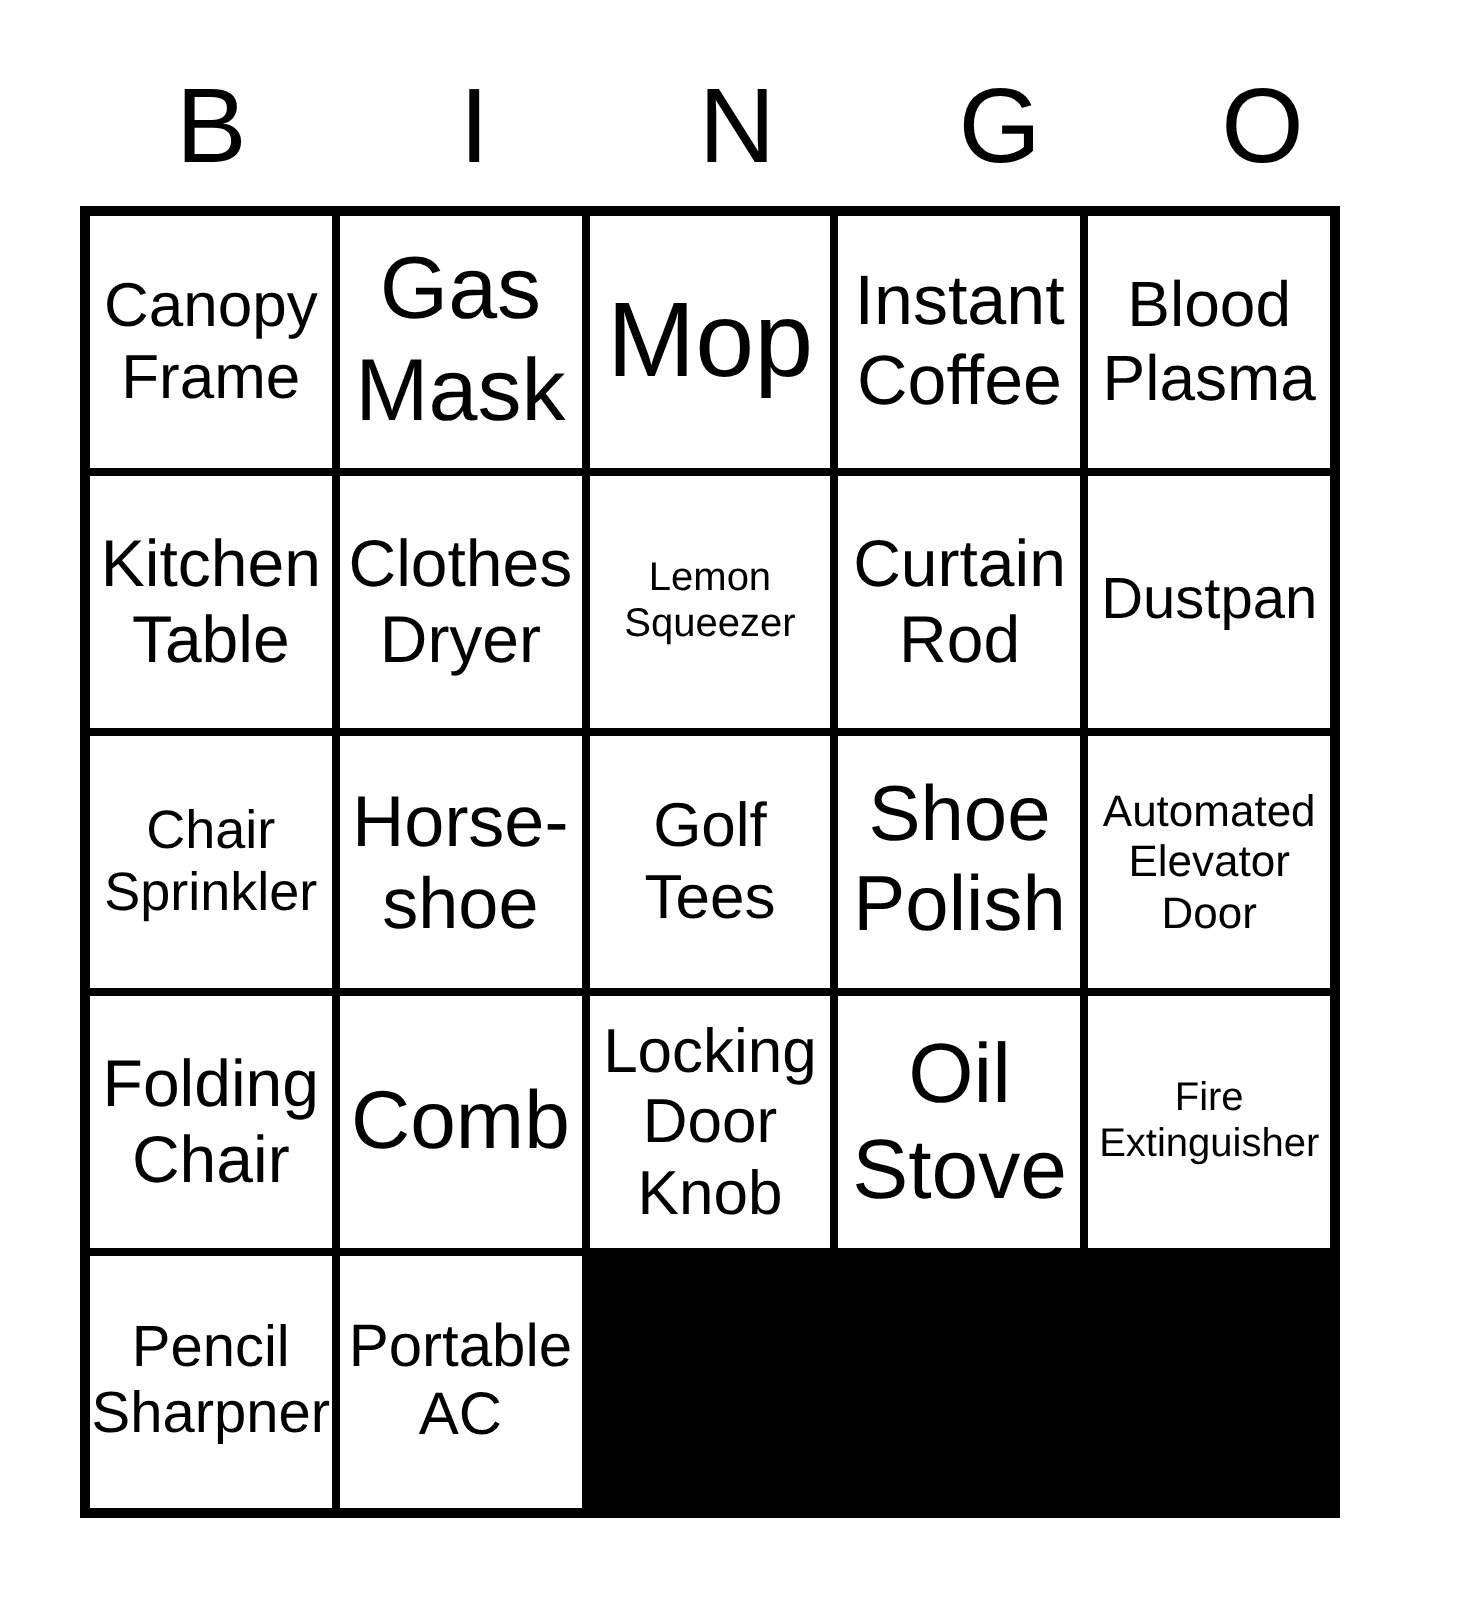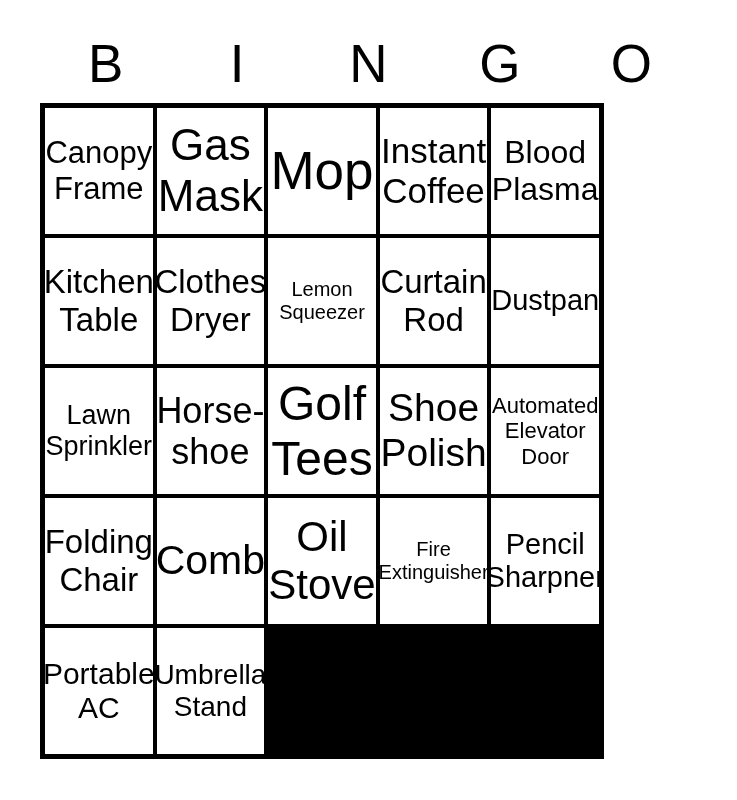--- a/index.html
+++ b/index.html
@@ -28,21 +28,21 @@
     line-height: 1.0;
     font-weight: 400;
     color: #000000;
   }
   .bingo-grid {
     box-sizing: border-box;
     display: grid;
     grid-template-columns: repeat(5, 1fr);
     grid-auto-rows: 126px;
     gap: 4px;
-    width: 564px;
+    width: 630px;
     margin: 13px 0 0 40px;
     background: #000000;
     border: 5px solid #000000;
   }
   .bingo-cell {
     background: #ffffff;
     display: flex;
     align-items: center;
     justify-content: center;
     text-align: center;
@@ -74,29 +74,29 @@
     <div class="bingo-cell" style="font-size:53px">Mop</div>
     <div class="bingo-cell" style="font-size:35px">Instant Coffee</div>
     <div class="bingo-cell" style="font-size:32px">Blood Plasma</div>
 
     <div class="bingo-cell" style="font-size:33px">Kitchen Table</div>
     <div class="bingo-cell" style="font-size:33px">Clothes Dryer</div>
     <div class="bingo-cell" style="font-size:20px">Lemon Squeezer</div>
     <div class="bingo-cell" style="font-size:33px">Curtain Rod</div>
     <div class="bingo-cell" style="font-size:29px">Dustpan</div>
 
-    <div class="bingo-cell" style="font-size:27px">Lawn Sprinkler</div>
+    <div class="bingo-cell" style="font-size:27px">Chair Sprinkler</div>
     <div class="bingo-cell" style="font-size:36px">Horse-shoe</div>
-    <div class="bingo-cell" style="font-size:48px">Golf Tees</div>
+    <div class="bingo-cell" style="font-size:31px">Golf Tees</div>
 
     <div class="bingo-cell" style="font-size:39px">Shoe Polish</div>
     <div class="bingo-cell" style="font-size:22px">Automated Elevator Door</div>
     <div class="bingo-cell" style="font-size:33px">Folding Chair</div>
     <div class="bingo-cell" style="font-size:41px">Comb</div>
+    <div class="bingo-cell" style="font-size:31px">Locking Door Knob</div>
 
     <div class="bingo-cell" style="font-size:42px">Oil Stove</div>
     <div class="bingo-cell" style="font-size:20px">Fire Extinguisher</div>
     <div class="bingo-cell" style="font-size:29px">Pencil Sharpner</div>
     <div class="bingo-cell" style="font-size:30px">Portable AC</div>
-    <div class="bingo-cell" style="font-size:28px">Umbrella Stand</div>
   </div>
 
 </div>
 
 </body></html>

